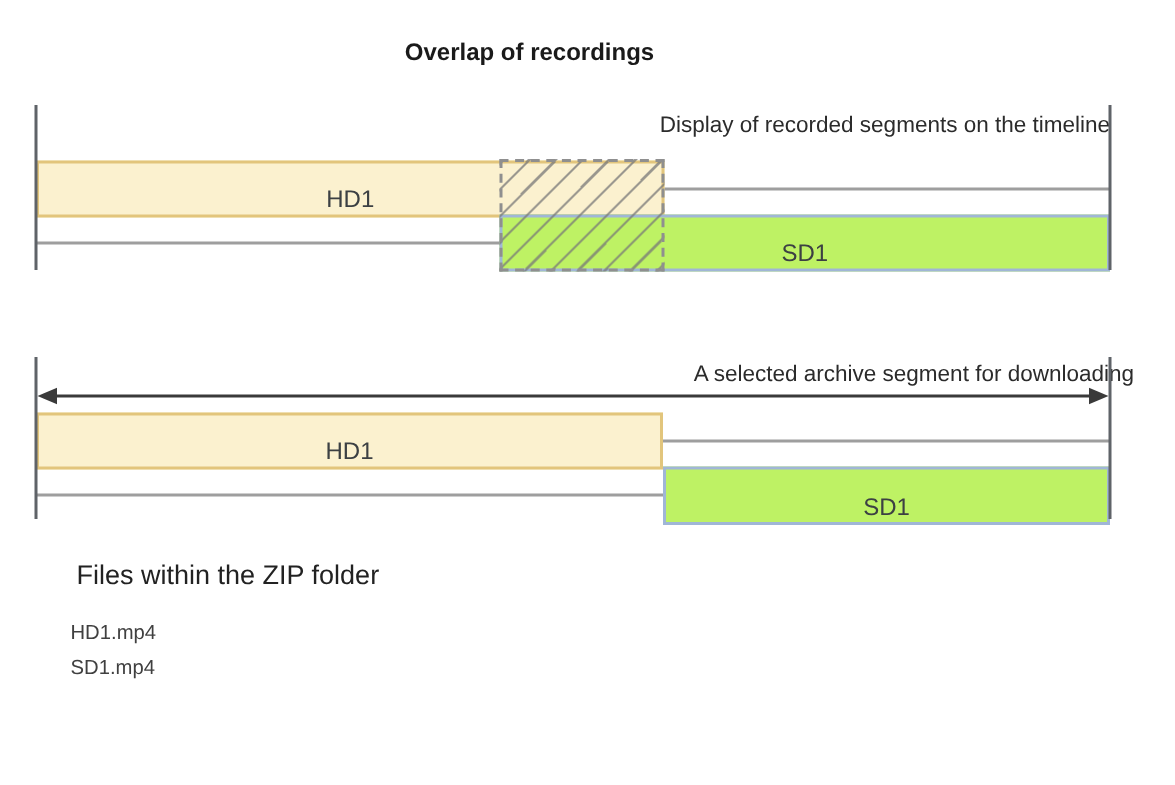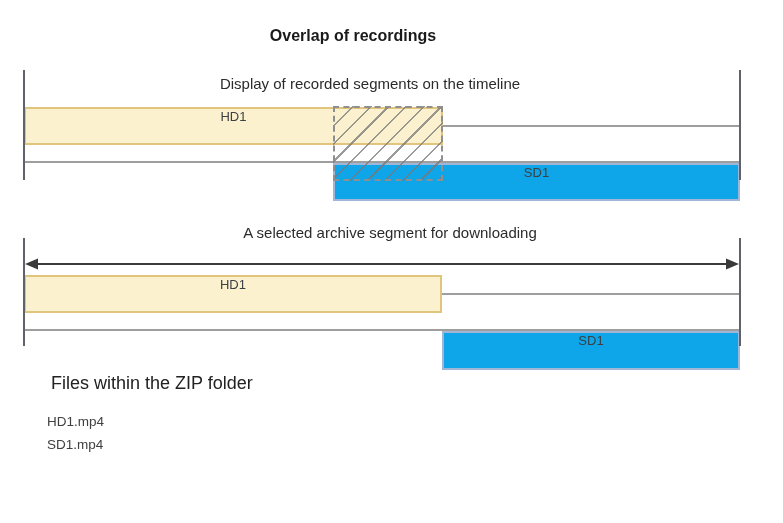--- a/index.html
+++ b/index.html
@@ -12,46 +12,46 @@
   }
   .abs{position:absolute;}
 
   
   .main-title{
     left:0;top:27px;width:706px;
     text-align:center;
     font-size:16px;font-weight:bold;color:#1a1a1a;
   }
   .tl-caption{
-    font-size:15px;color:#2b2b2b;text-align:center;
+    font-size:15px;color:#2b2b2b;text-align:right;
   }
   .caption-1{left:0;top:75px;width:740px;}
-  .caption-2{left:24px;top:224px;width:732px;}
+  .caption-2{left:24px;top:241px;width:732px;}
 
   
   .vline{width:2px;background:#5f6368;z-index:5;}
   .vline-t1{top:70px;height:110px;}
   .vline-t2{top:238px;height:108px;}
   .vline-left{left:23px;}
   .vline-right{left:739px;}
 
   .track{left:24px;width:716px;height:2px;background:#9e9e9e;z-index:1;}
   .track-hd-t1{top:125px;}
   .track-sd-t1{top:161px;}
   .track-hd-t2{top:293px;}
   .track-sd-t2{top:329px;}
 
   
   .bar{
     box-sizing:border-box;z-index:2;
-    display:flex;align-items:flex-start;justify-content:center;
-    font-size:13px;color:#3c4043;
+    display:flex;align-items:flex-end;justify-content:center;
+    font-size:16px;color:#3c4043;
   }
   .bar-hd{background:#fbf1cf;border:2px solid #e2c57c;}
-  .bar-sd{background:#0ea5e9;border:2px solid #a0b6d6;margin-top:20px;}
+  .bar-sd{background:#bef264;border:2px solid #a0b6d6;}
 
   .hd-t1{left:24px;top:107px;width:419px;height:38px;}
   .sd-t1{left:333px;top:143px;width:407px;height:38px;}
   .hd-t2{left:24px;top:275px;width:418px;height:38px;}
   .sd-t2{left:442px;top:311px;width:298px;height:39px;}
 
   
   .overlap{
     left:333px;top:106px;width:110px;height:75px;
     box-sizing:border-box;z-index:3;

